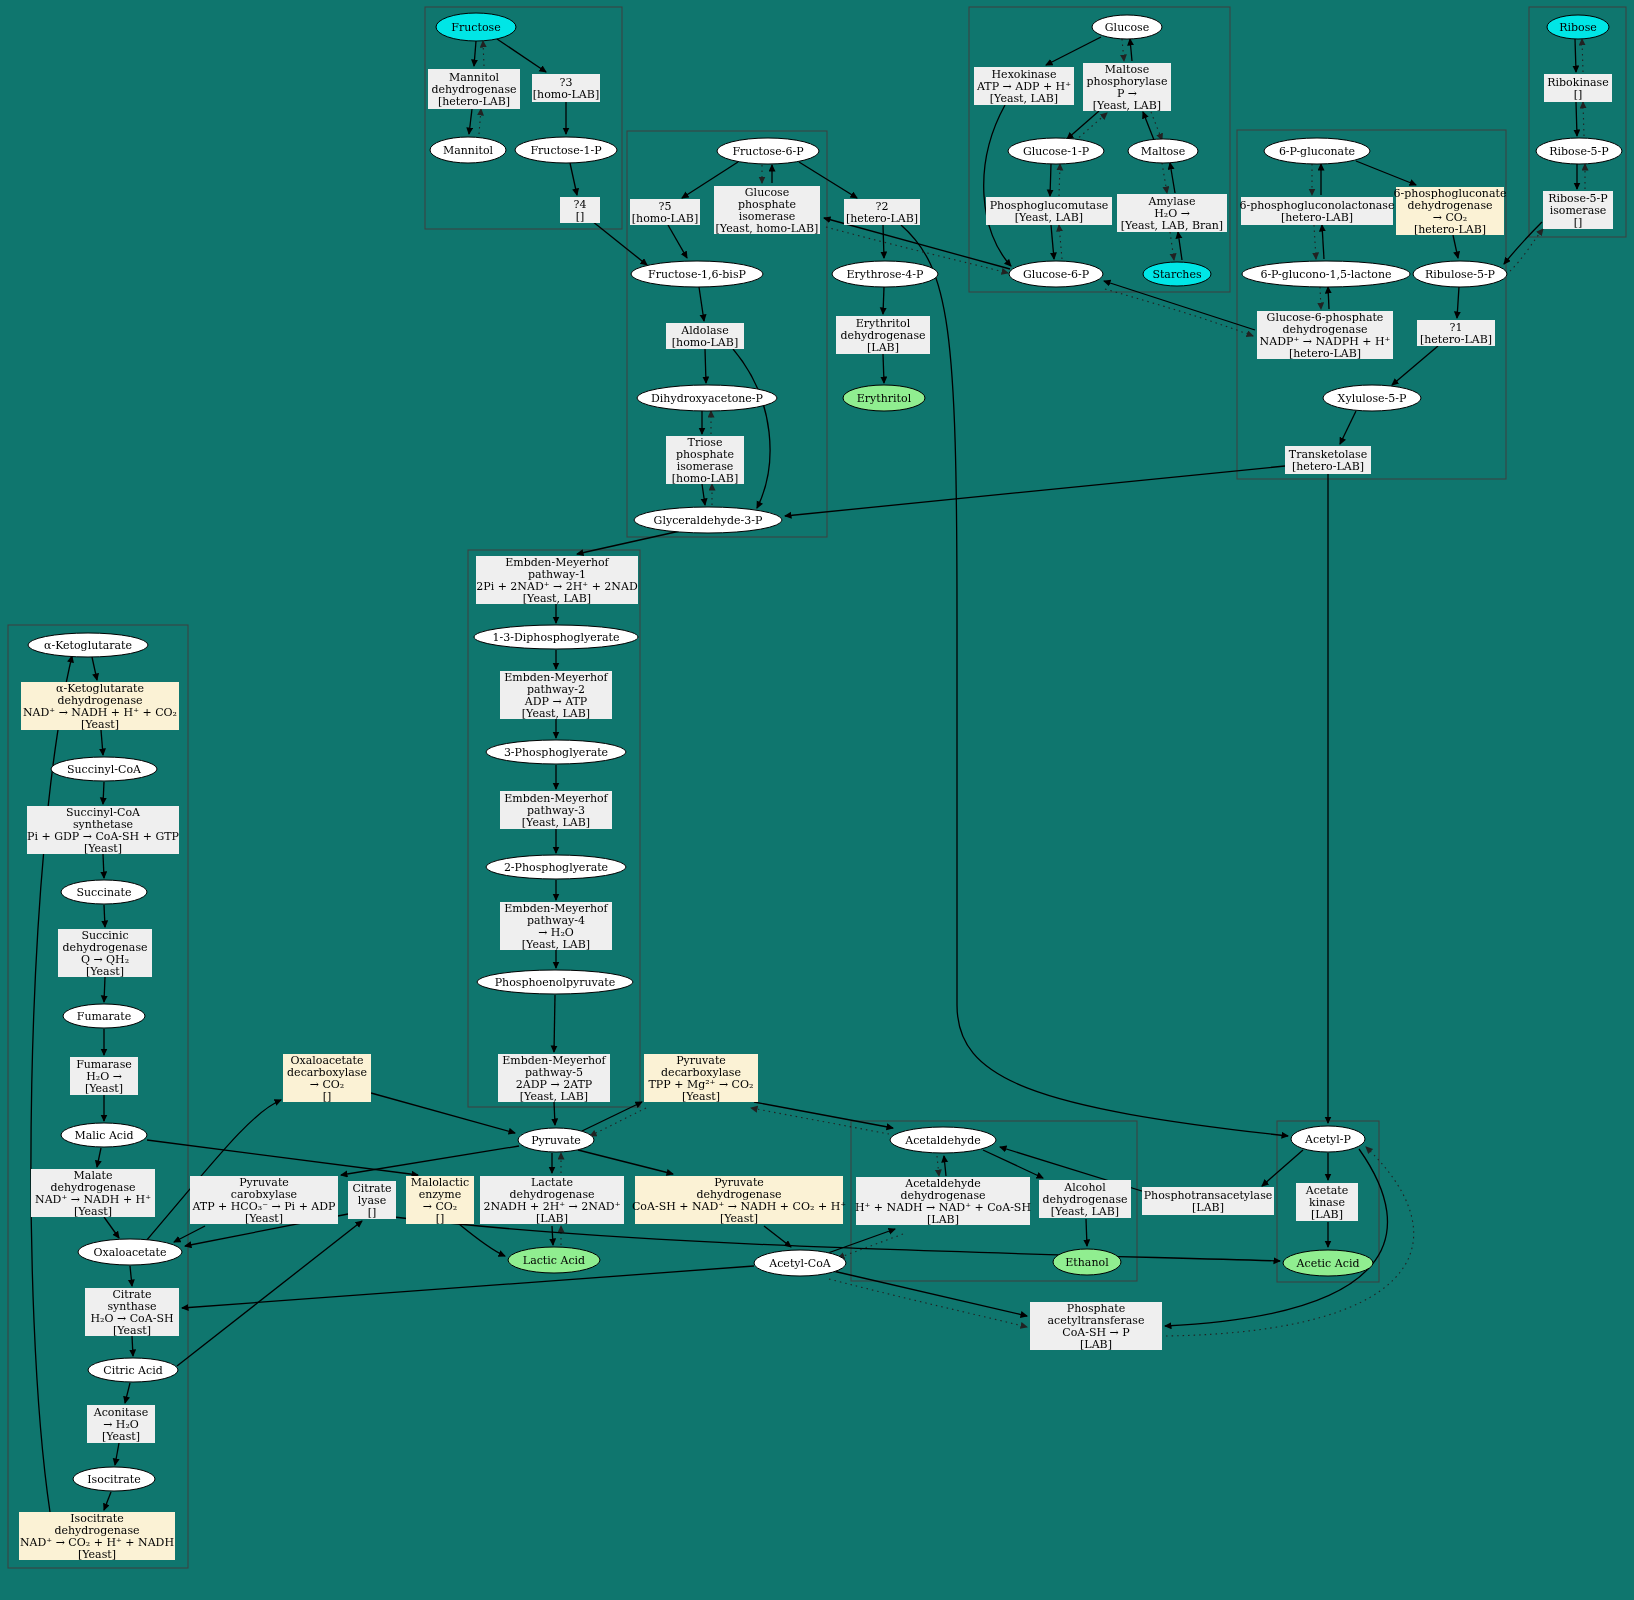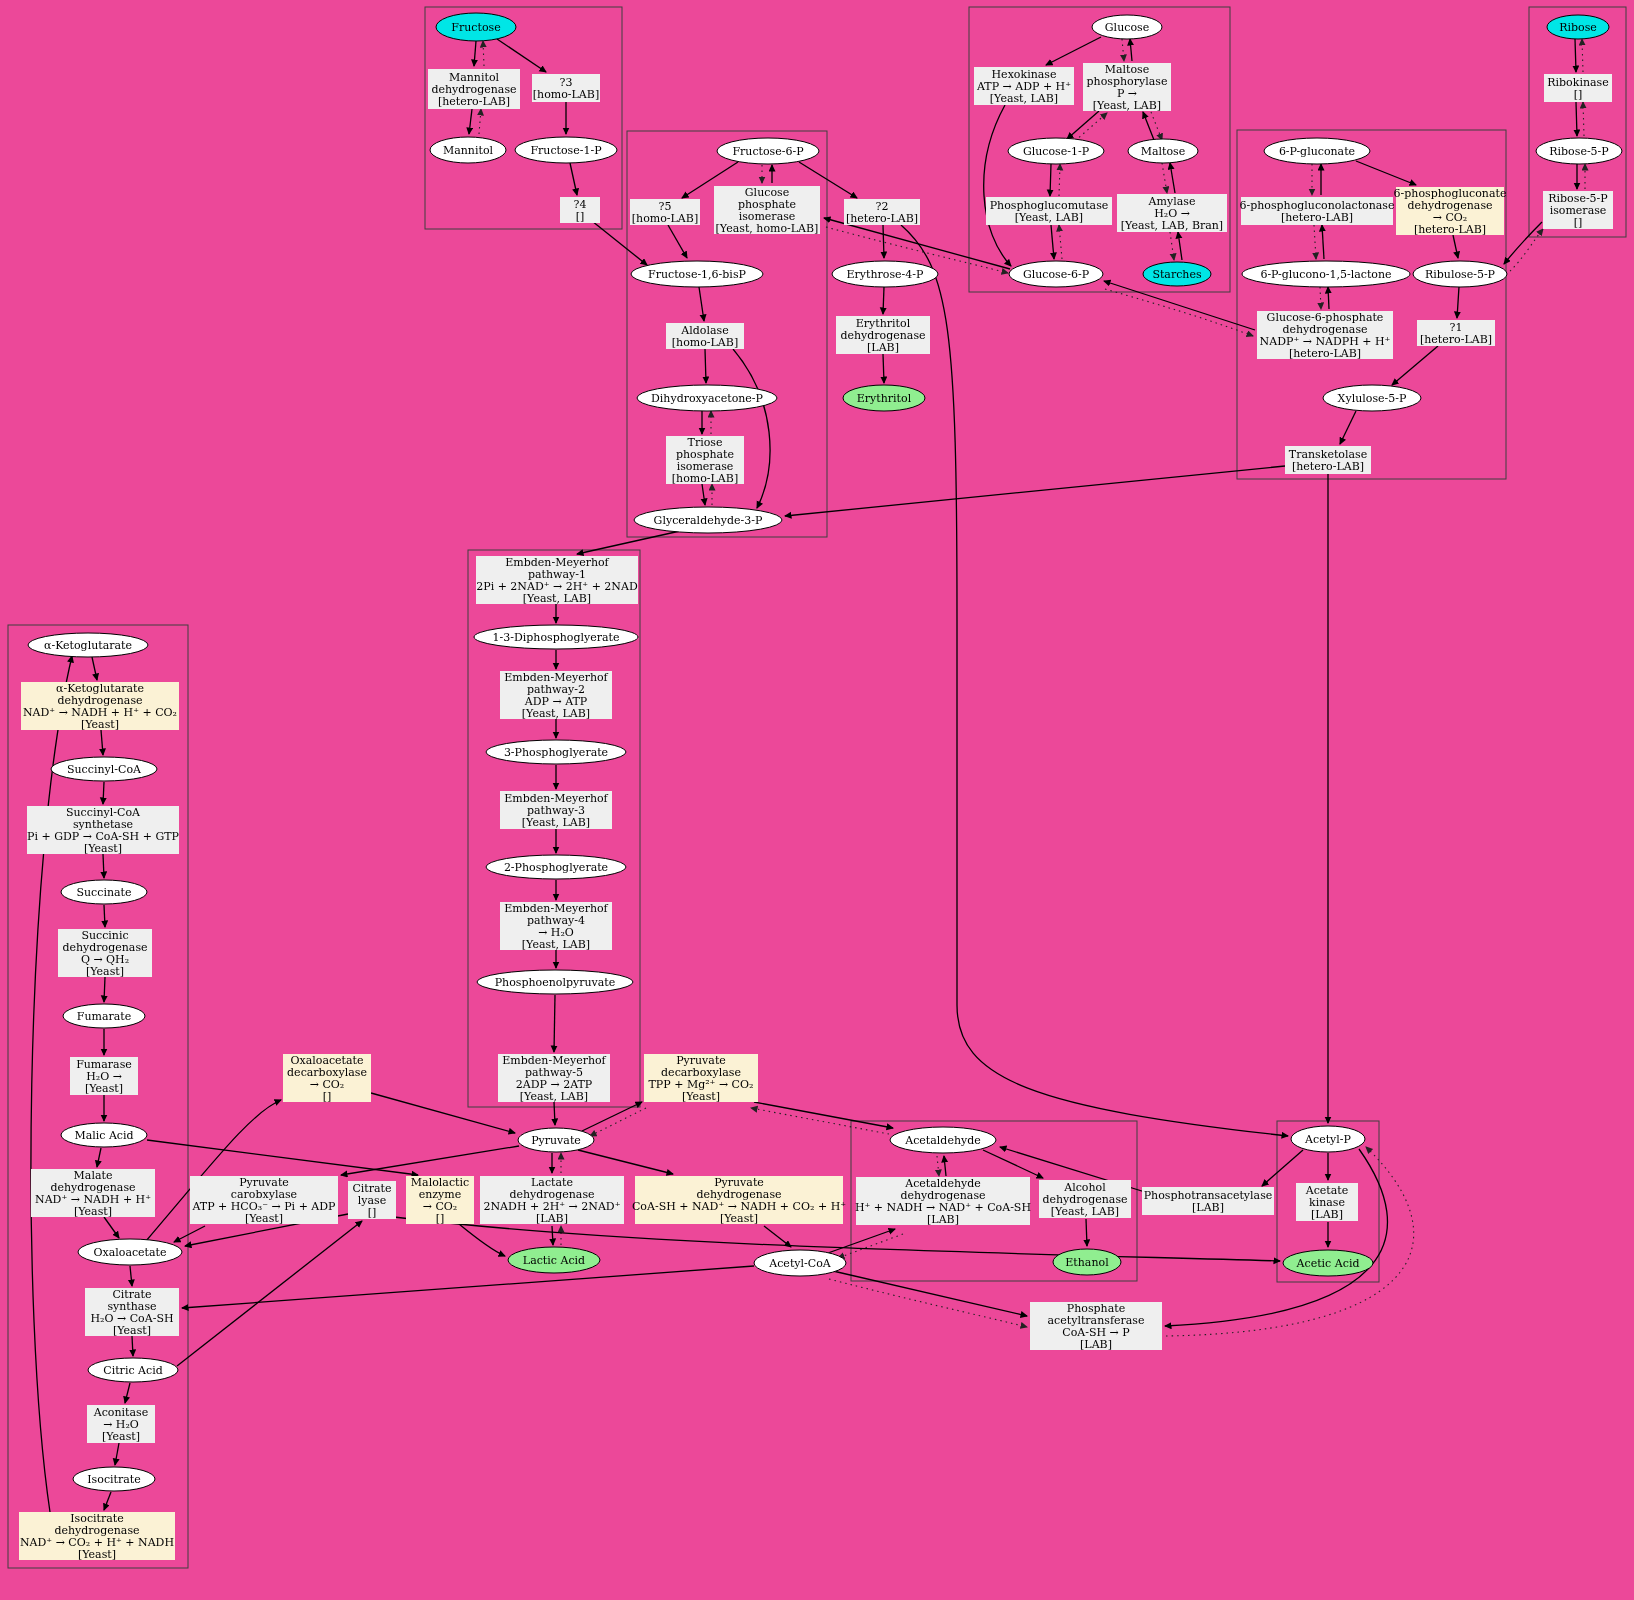--- a/index.html
+++ b/index.html
@@ -1,16 +1,16 @@
 <!DOCTYPE html>
 <html><head>
 <meta charset="utf-8">
 <style>
   html,body{margin:0;padding:0;background:#ffffff;}
-  #canvas{width:1634px;height:1600px;position:relative;background:#ec4899;}
+  #canvas{width:1634px;height:1600px;position:relative;background:#0f766e;}
   svg{display:block;font-family:"DejaVu Serif", serif;}
   .cluster{fill:none;stroke:#3f3f3f;stroke-width:1;}
   .edge{fill:none;stroke:#000;stroke-width:1.3;}
   .edge.dotted{stroke-dasharray:1.5 4;stroke-width:1.1;stroke:#222;}
   .node-ellipse{stroke:#000;stroke-width:1;}
   .node-box{stroke:none;}
   text{fill:#000;font-size:11px;text-anchor:middle;}
 </style>
 </head>
 <body>

